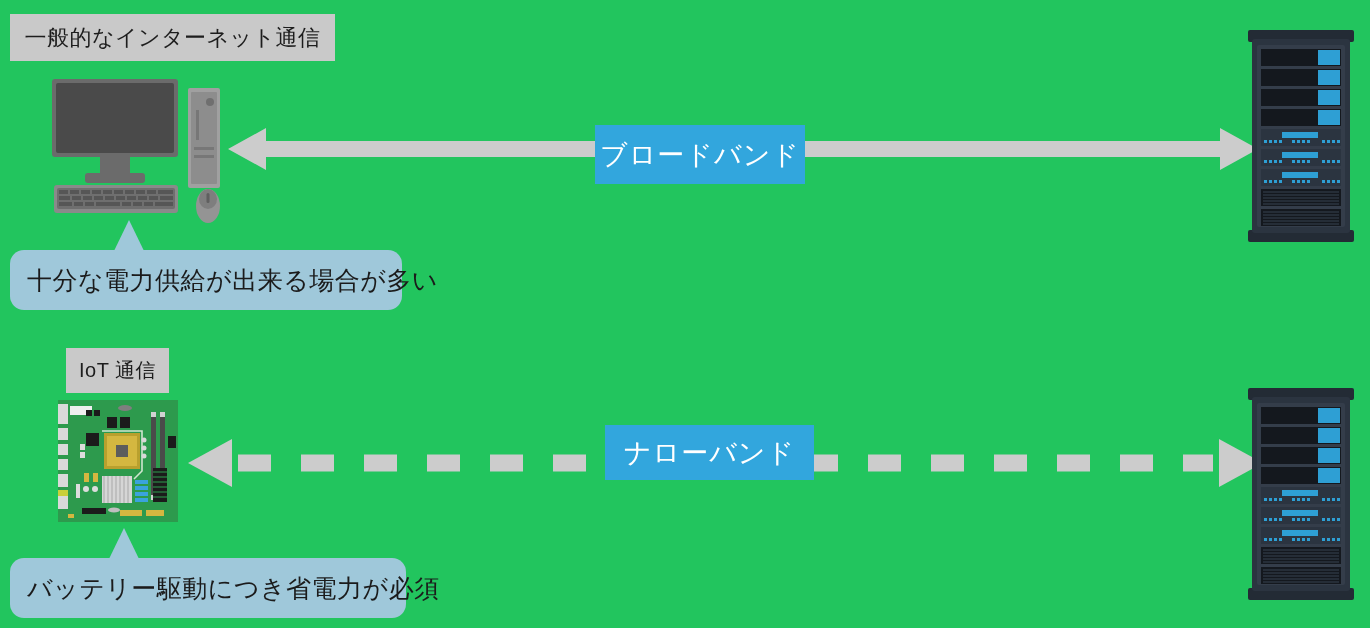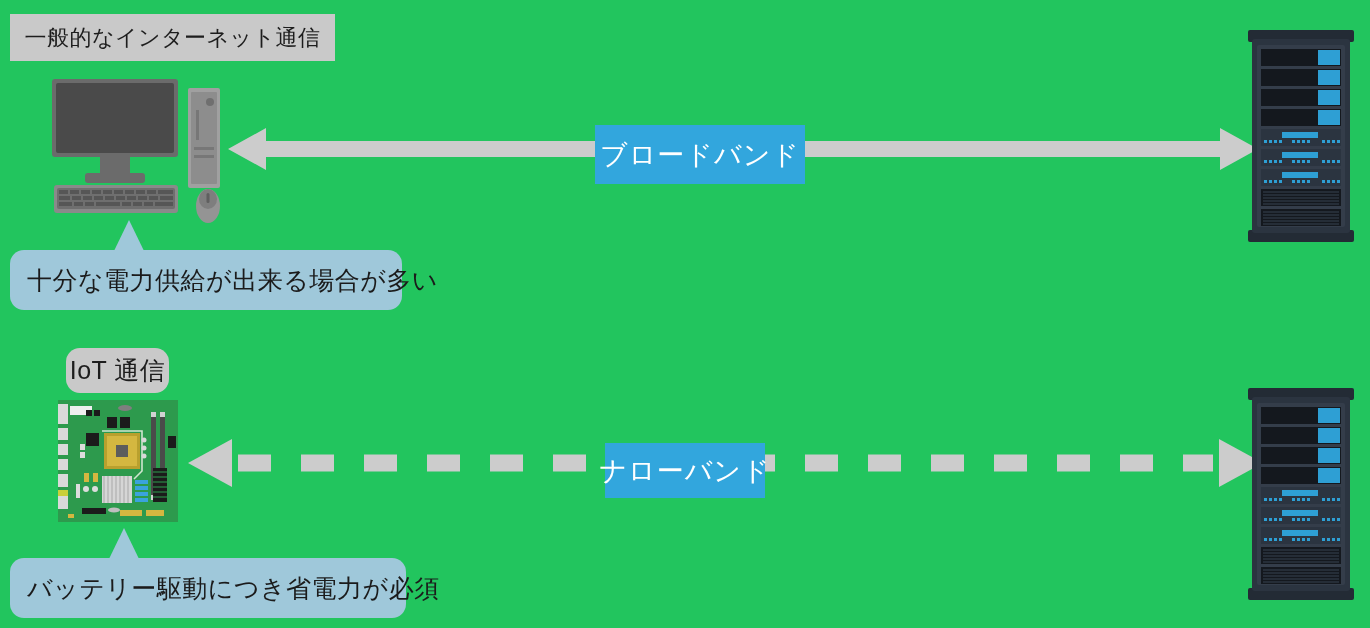--- a/index.html
+++ b/index.html
@@ -28,41 +28,41 @@
     background: #c9c9c9;
     color: #1d1d1d;
     display: flex;
     align-items: center;
     justify-content: center;
     font-size: 22px;
     letter-spacing: 0.5px;
     white-space: nowrap;
   }
   #chip-internet { left: 10px;  top: 14px;  width: 325px; height: 47px; }
-  #chip-iot      { left: 66px;  top: 348px; width: 103px; height: 45px; font-size: 25px; border-radius: 14px; }
+  #chip-iot      { left: 66px;  top: 348px; width: 103px; height: 45px; font-size: 20px; }
 
   
   .arrow-wrap { position: absolute; }
   #arrow-broadband { left: 228px; top: 120px; width: 1030px; height: 58px; }
   #arrow-narrowband { left: 188px; top: 432px; width: 1075px; height: 62px; }
 
   
   .band-label {
     position: absolute;
     background: #32a6dd;
     color: #ffffff;
     display: flex;
     align-items: center;
     justify-content: center;
     font-size: 27px;
     letter-spacing: 1px;
     white-space: nowrap;
   }
   #label-broadband  { left: 595px; top: 125px; width: 210px; height: 59px; }
-  #label-narrowband { left: 605px; top: 443px; width: 160px; height: 55px; }
+  #label-narrowband { left: 605px; top: 425px; width: 209px; height: 55px; }
 
   
   .callout {
     position: absolute;
     background: #9fc8da;
     border-radius: 14px;
     display: flex;
     align-items: center;
     padding-left: 17px;
     box-sizing: border-box;

